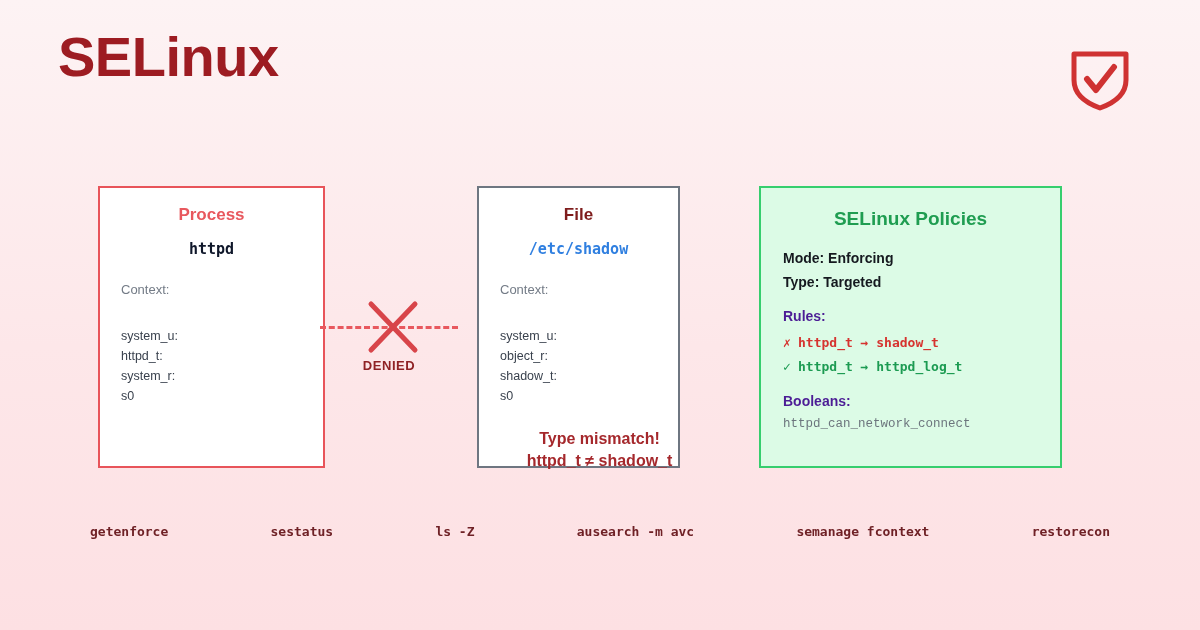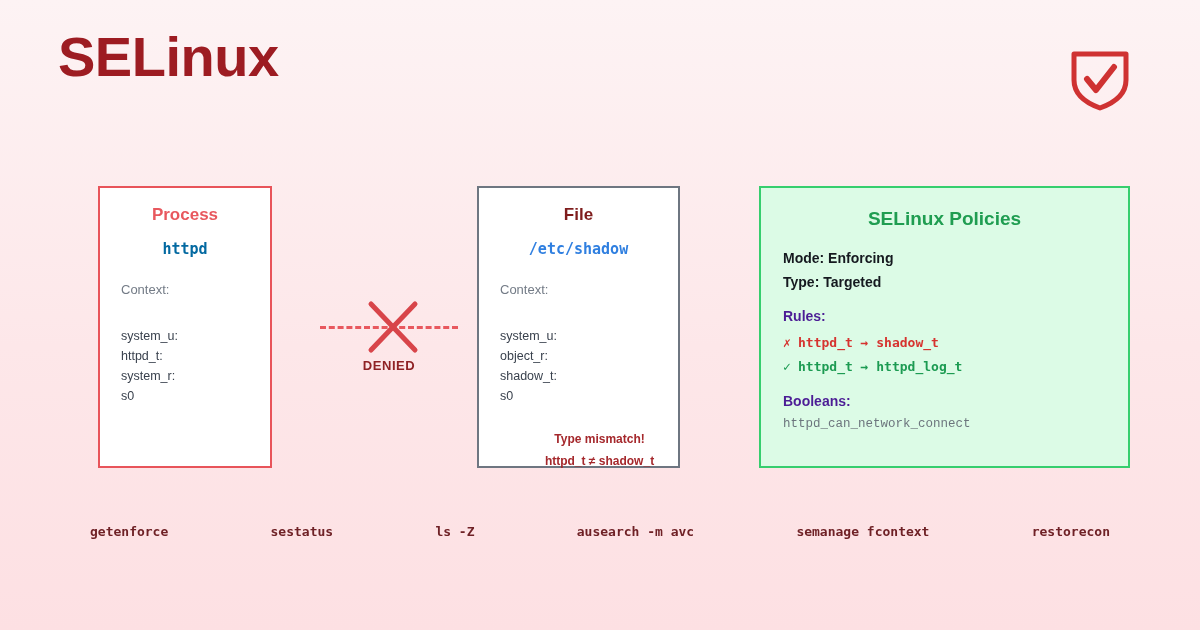--- a/index.html
+++ b/index.html
@@ -46,29 +46,29 @@
     height: 64px;
   }
 
   
   .card {
     position: absolute;
     background: #ffffff;
     box-sizing: border-box;
   }
   .card-process {
-    left: 98px; top: 186px; width: 174px; height: 282px;
+    left: 98px; top: 186px; width: 227px; height: 282px;
     border: 2px solid #e8545a;
   }
   .card-file {
     left: 477px; top: 186px; width: 203px; height: 282px;
     border: 2px solid #6e7681;
   }
   .card-policies {
-    left: 759px; top: 186px; width: 371px; height: 282px;
+    left: 759px; top: 186px; width: 303px; height: 282px;
     border: 2px solid #36ce6e;
     background: #dcfbe6;
   }
 
   .card-title {
     text-align: center;
     font-size: 17px;
     font-weight: bold;
     margin-top: 17px;
   }
@@ -76,40 +76,40 @@
   .card-title.file { color: #7f1d1d; }
   .card-title.policies { color: #1f9d51; font-size: 19px; margin-top: 20px; }
 
   .card-name {
     text-align: center;
     font-family: "DejaVu Sans Mono", monospace;
     font-size: 15px;
     font-weight: bold;
     margin-top: 15px;
   }
-  .card-name.process { color: #0369a1; }
+  .card-name.process { color: #0f172a; }
   .card-name.file { color: #2f7fe0; }
 
   .ctx-label {
     margin: 24px 0 0 21px;
     font-size: 13px;
     color: #737b86;
   }
   .ctx-lines {
     margin: 29px 0 0 21px;
     font-family: Liberation Sans, sans-serif;
     font-size: 12.5px;
     color: #39414d;
     line-height: 20px;
   }
   .mismatch {
     margin-top: 22px;
     text-align: center;
     color: #a5282c;
-    font-size: 12px;
+    font-size: 16px;
     font-weight: bold;
     line-height: 22px;
     padding-left: 42px;
   }
 
   
   .pol-body { margin: 16px 0 0 22px; }
   .pol-kv {
     font-size: 14px;
     font-weight: bold;

